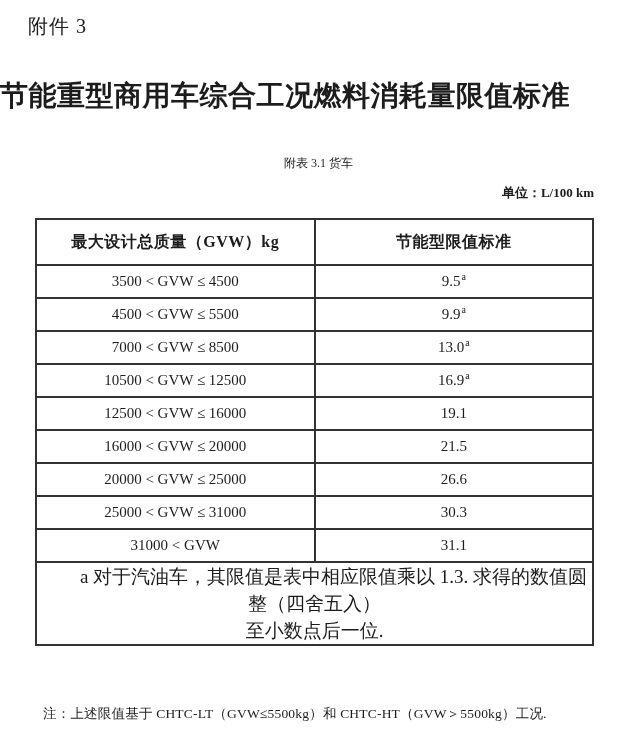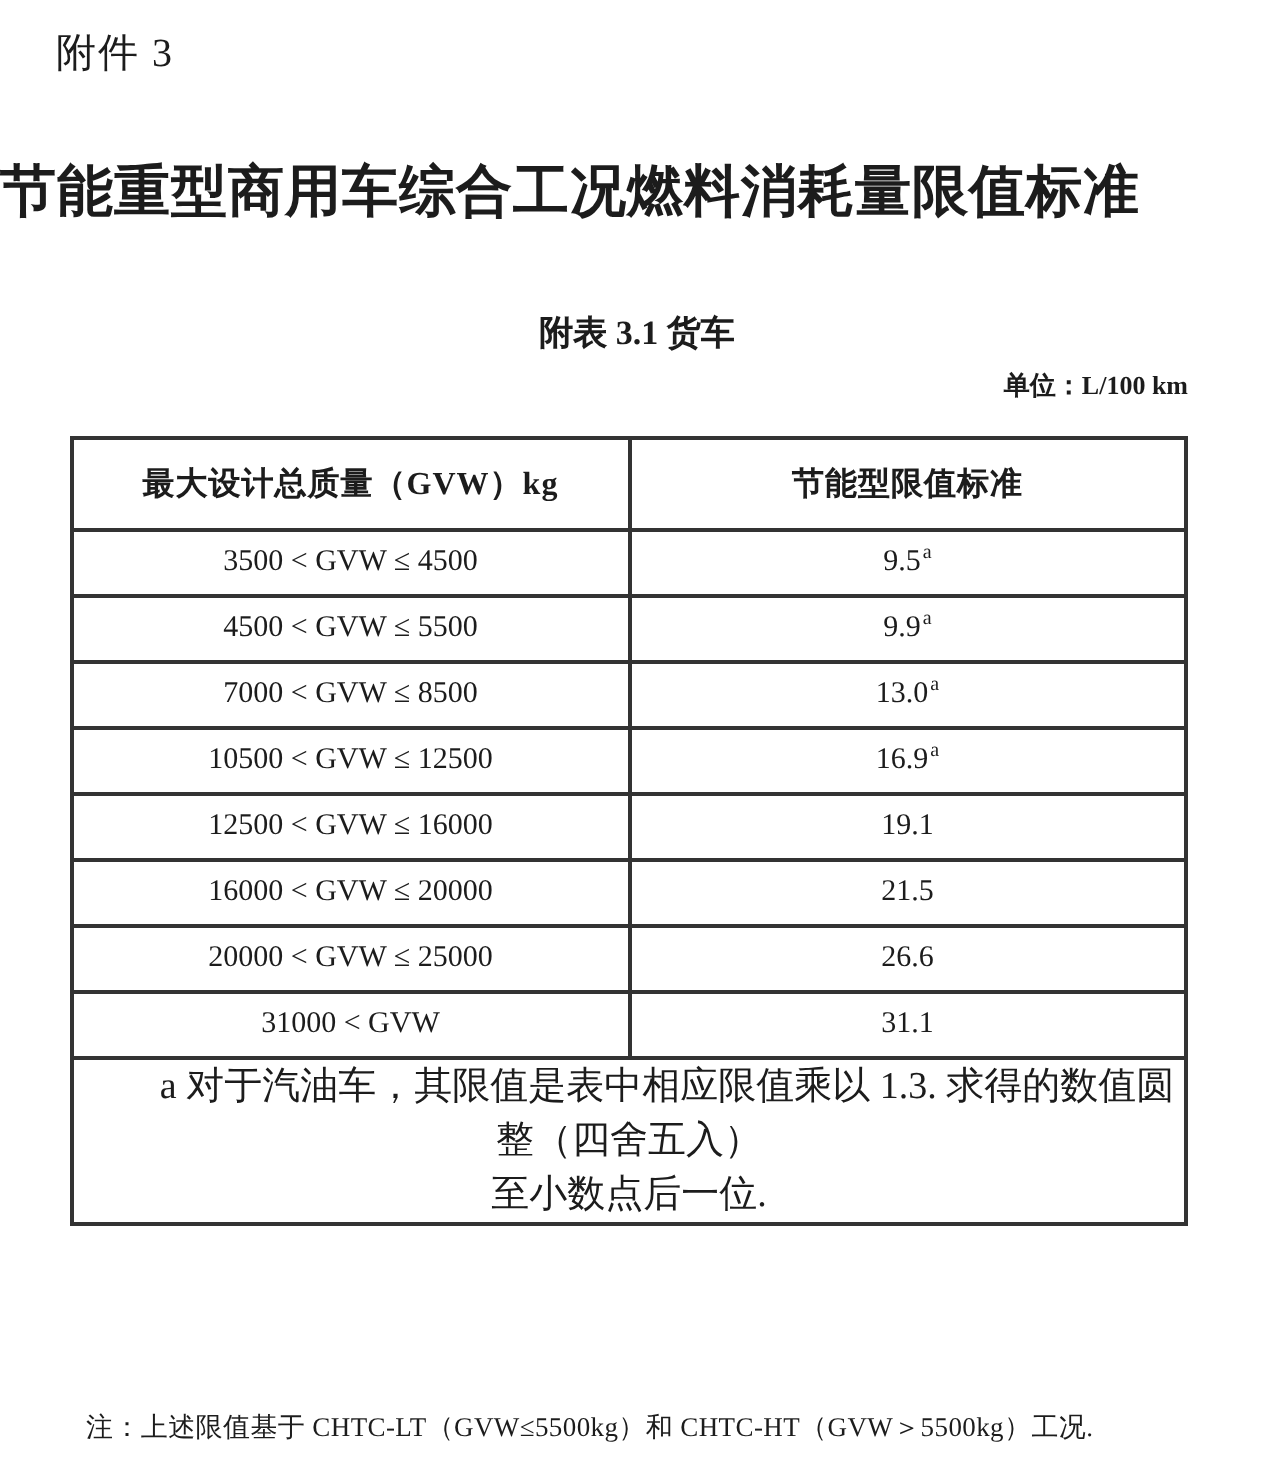--- a/index.html
+++ b/index.html
@@ -29,22 +29,22 @@
     font-weight: bold;
     letter-spacing: 0.5px;
     white-space: nowrap;
   }
   .table-caption {
     position: absolute;
     top: 155px;
     left: 0;
     width: 637px;
     text-align: center;
-    font-size: 17px;
-    font-weight: bold;
+    font-size: 12px;
+    font-weight: normal;
   }
   .unit-line {
     position: absolute;
     top: 184px;
     left: 35px;
     width: 559px;
     text-align: right;
     font-size: 13px;
     font-weight: bold;
   }
@@ -135,20 +135,24 @@
       </tr>
       <tr>
         <td class="cell">16000 &lt; GVW ≤ 20000</td>
         <td class="cell">21.5</td>
       </tr>
       <tr>
         <td class="cell">20000 &lt; GVW ≤ 25000</td>
         <td class="cell">26.6</td>
       </tr>
       <tr>
+        <td class="cell">25000 &lt; GVW ≤ 31000</td>
+        <td class="cell">30.3</td>
+      </tr>
+      <tr>
         <td class="cell">31000 &lt; GVW</td>
         <td class="cell">31.1</td>
       </tr>
     </tbody>
   <tbody>
     <tr>
       <td class="fn" colspan="2">
         <div class="fn-line1">a 对于汽油车，其限值是表中相应限值乘以 1.3. 求得的数值圆整（四舍五入）</div>
         <div class="fn-line2">至小数点后一位.</div>
       </td>

